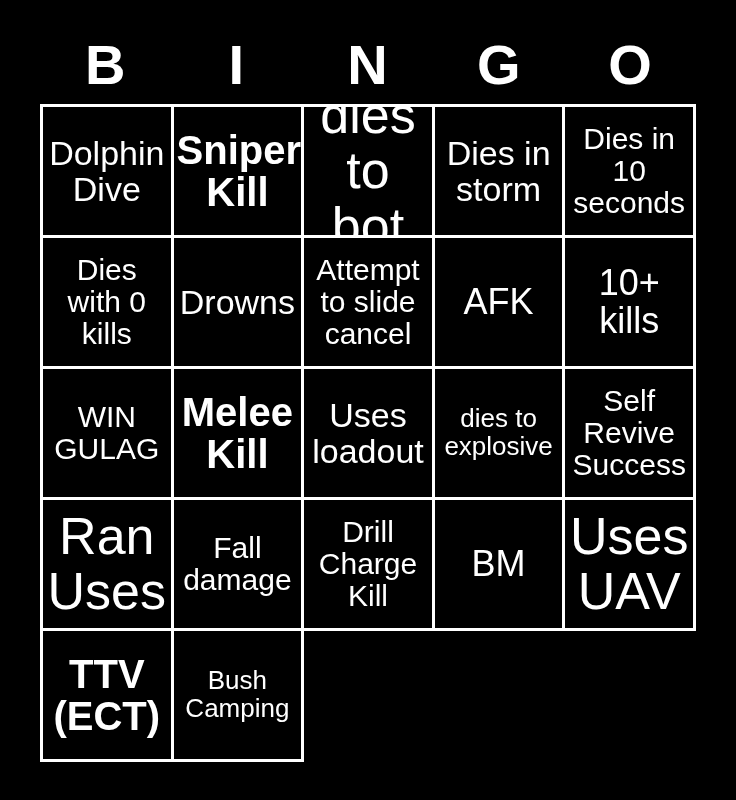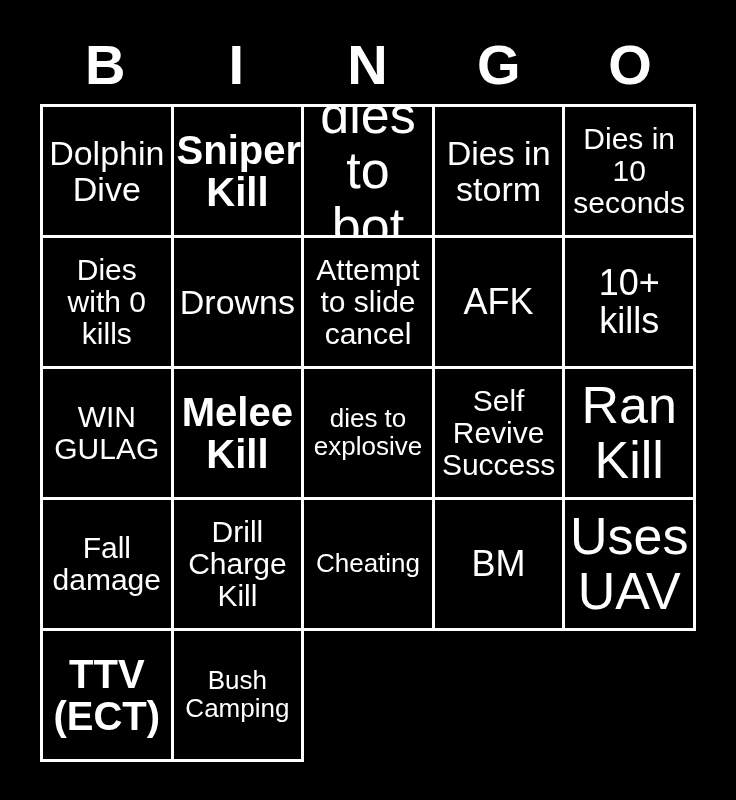--- a/index.html
+++ b/index.html
@@ -118,40 +118,40 @@
       </div>
     <div class="cell fs-xxl">
         <span>10+ kills</span>
       </div>
     <div class="cell fs-sm">
         <span>WIN GULAG</span>
       </div>
     <div class="cell fs-lg">
         <span>Melee Kill</span>
       </div>
+    <div class="cell fs-md">
+        <span>Uses loadout</span>
+      </div>
 
     <div class="cell fs-xs">
         <span>dies to explosive</span>
       </div>
     <div class="cell fs-sm">
         <span>Self Revive Success</span>
       </div>
     <div class="cell fs-xl">
-        <span>Ran Kill</span>
+        <span>Ran Uses</span>
       </div>
     <div class="cell fs-sm">
         <span>Fall damage</span>
       </div>
     <div class="cell fs-sm">
         <span>Drill Charge Kill</span>
       </div>
 
-    <div class="cell fs-xs">
-        <span>Cheating</span>
-      </div>
     <div class="cell fs-xxl">
         <span>BM</span>
       </div>
     <div class="cell fs-xl">
         <span>Uses UAV</span>
       </div>
     <div class="cell fs-lg">
         <span>TTV (ECT)</span>
       </div>
     <div class="cell fs-xs">

